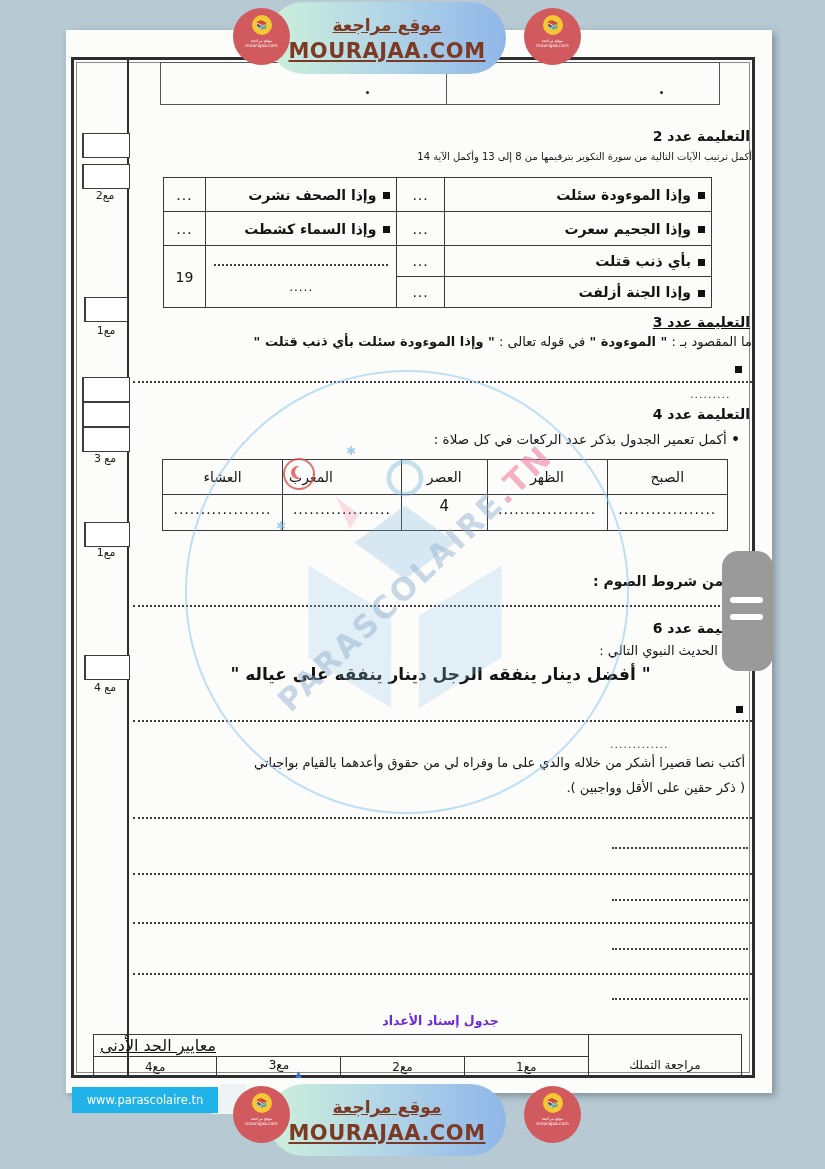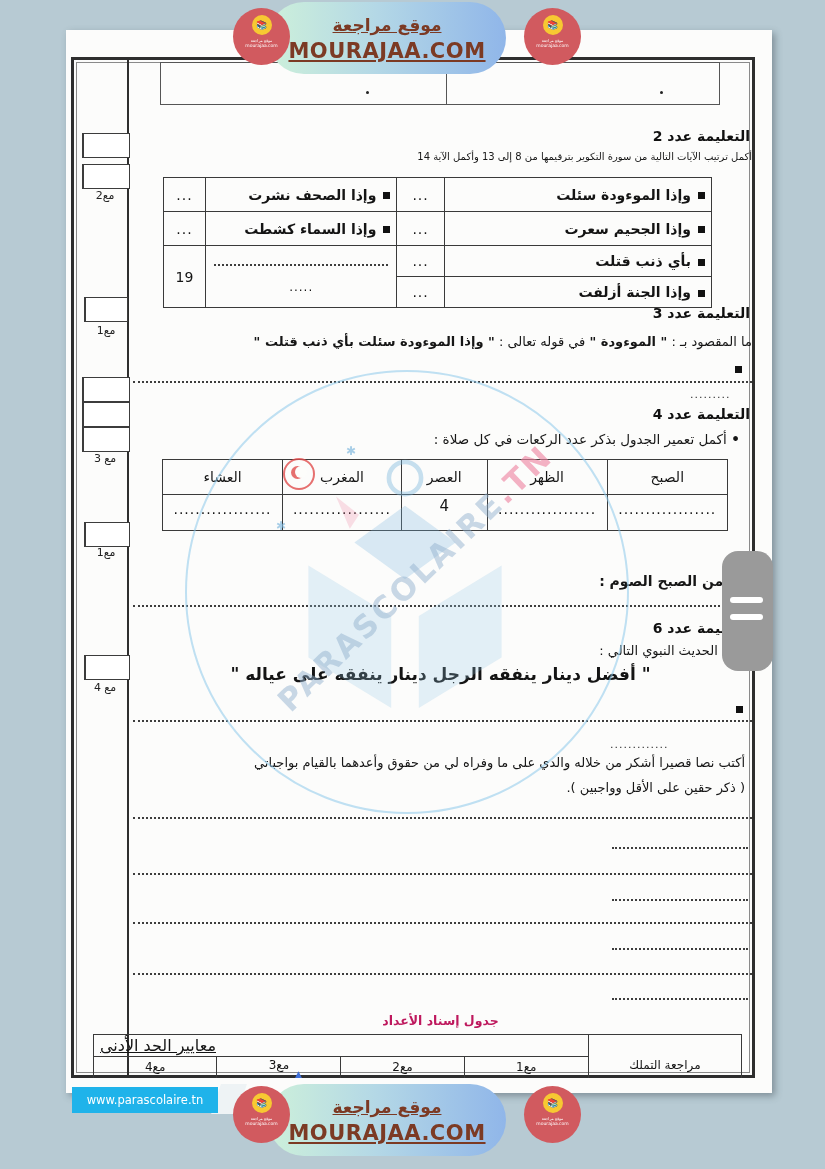--- a/index.html
+++ b/index.html
@@ -156,59 +156,59 @@
     </td>
     <td rowspan="2" style="text-align:center;font-size:14px;">19</td>
   </tr>
   <tr style="height:31px;">
     <td class="vcell"><span class="vb"></span><span>وإذا الجنة أزلفت</span></td>
     <td class="dcell">...</td>
   </tr>
 </tbody>
   </table>
 
-<div class="abs heading ar nowrap" style="right:75px;top:305px;">التعليمة عدد 3</div>
+<div class="abs heading ar nowrap" style="right:75px;top:314px;text-decoration:underline;">التعليمة عدد 3</div>
 <div class="abs btxt ar nowrap" style="right:73px;top:334px;">
   <span>ما المقصود بـ : </span><span class="bold">" الموءودة "</span><span> في قوله تعالى : </span><span class="bold">" وإذا الموءودة سئلت بأي ذنب قتلت "</span>
 </div>
 <div class="abs sqbullet" style="left:735px;top:366px;"></div>
 <div class="abs dotline" style="left:133px;top:381px;width:619px;"></div>
 <div class="abs dotrun" style="left:690px;top:388px;">.........</div>
 
 <div class="abs heading ar nowrap" style="right:75px;top:406px;">التعليمة عدد 4</div>
 <div class="abs btxt ar nowrap" style="right:85px;top:431px;font-size:13.5px;">
   <span style="font-weight:bold;">•&nbsp;</span><span>أكمل تعمير الجدول بذكر عدد الركعات في كل صلاة :</span>
 </div>
 
 <table class="doc" style="left:162px;top:459px;width:566px;">
   <tbody>
       <tr style="height:35px;">
     <td style="width:116px;text-align:center;">الصبح</td>
     <td style="width:115px;text-align:center;">الظهر</td>
     <td style="width:107px;text-align:center;">العصر</td>
-    <td style="width:113px;text-align:center;">المغرب</td>
+    <td style="width:113px;text-align:left;">المغرب</td>
     <td style="width:115px;text-align:center;">العشاء</td>
   </tr>
   <tr style="height:36px;">
     <td class="dcell" style="vertical-align:top;padding-top:6px;">..................</td>
     <td class="dcell" style="vertical-align:top;padding-top:6px;">..................</td>
     <td style="text-align:center;vertical-align:top;padding-top:2px;font-size:15px;">4</td>
     <td class="dcell" style="vertical-align:top;padding-top:6px;">..................</td>
     <td class="dcell" style="vertical-align:top;padding-top:6px;">..................</td>
   </tr>
 </tbody>
   </table>
 
 <div class="abs stamp">
     <div class="c1"></div>
     <div class="c2"></div>
   </div>
 
 <div class="abs btxt ar nowrap bold" style="right:88px;top:573px;font-size:14px;">
-  <span style="font-weight:bold;">•&nbsp;</span><span>من الصبح الصوم :</span>
+  <span style="font-weight:bold;">•&nbsp;</span><span>من شروط الصوم :</span>
 </div>
 <div class="abs dotline" style="left:133px;top:605px;width:619px;"></div>
 
 <div class="abs heading ar nowrap" style="right:75px;top:620px;">التعليمة عدد 6</div>
 <div class="abs btxt ar nowrap" style="right:73px;top:643px;">أشرح الحديث النبوي التالي :</div>
 <div class="abs ar" style="left:128px;top:664px;width:625px;text-align:center;font-size:17px;font-weight:600;color:#141414;z-index:3;">" أفضل دينار ينفقه الرجل دينار ينفقه على عياله "</div>
 <div class="abs sqbullet" style="left:736px;top:706px;"></div>
 <div class="abs dotline" style="left:133px;top:720px;width:619px;"></div>
 <div class="abs dotrun" style="left:610px;top:738px;">.............</div>
 
@@ -217,21 +217,21 @@
 
 <div class="abs dotline" style="left:133px;top:817px;width:619px;"></div>
 <div class="abs dotline" style="left:612px;top:847px;width:136px;"></div>
 <div class="abs dotline" style="left:133px;top:873px;width:619px;"></div>
 <div class="abs dotline" style="left:612px;top:899px;width:136px;"></div>
 <div class="abs dotline" style="left:133px;top:922px;width:619px;"></div>
 <div class="abs dotline" style="left:612px;top:948px;width:136px;"></div>
 <div class="abs dotline" style="left:133px;top:973px;width:619px;"></div>
 <div class="abs dotline" style="left:612px;top:998px;width:136px;"></div>
 
-<div class="abs ar" style="left:128px;top:1013px;width:625px;text-align:center;font-size:12.5px;font-weight:bold;color:#be185d;z-index:3;">جدول إسناد الأعداد</div>
+<div class="abs ar" style="left:128px;top:1013px;width:625px;text-align:center;font-size:12.5px;font-weight:bold;color:#6d28d9;z-index:3;">جدول إسناد الأعداد</div>
 <div class="abs" style="left:93px;top:1034px;width:652px;height:44px;overflow:hidden;z-index:3;">
   <table class="doc" style="left:0;top:0;width:649px;">
     <tbody>
         <tr style="height:22px;">
       <td rowspan="2" style="width:155px;text-align:center;font-size:12px;">مراجعة التملك</td>
       <td colspan="4" style="text-align:left;font-size:16px;text-decoration:underline;">معايير الحد الأدنى</td>
     </tr>
     <tr style="height:38px;">
       <td style="width:124px;text-align:center;font-size:12px;vertical-align:top;padding-top:3px;">مع1</td>
       <td style="width:123px;text-align:center;font-size:12px;vertical-align:top;padding-top:3px;">مع2</td>

